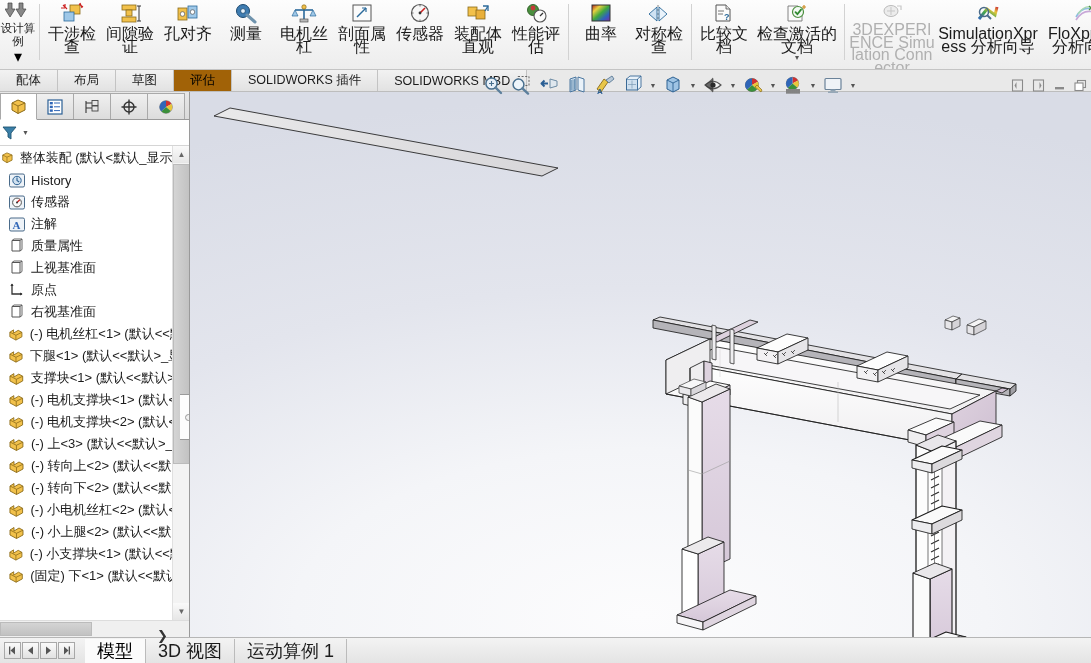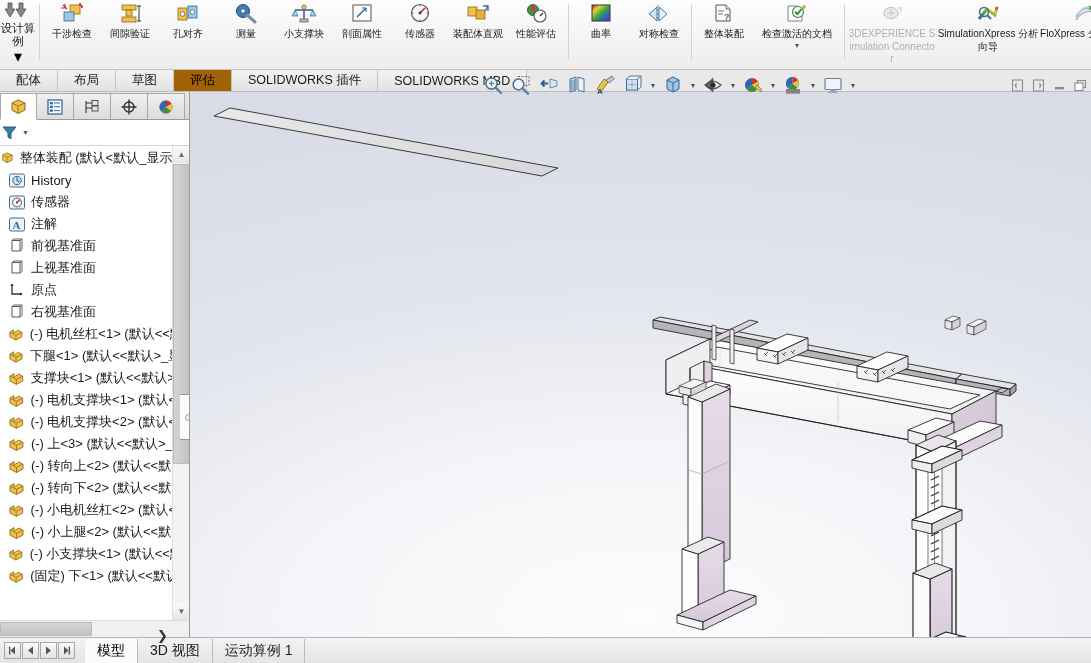--- a/index.html
+++ b/index.html
@@ -23,21 +23,21 @@
   .rb-sep { width: 1px; height: 56px; background: #d2d2d2; margin: 4px 3px 0 3px; flex: 0 0 auto; }
 
   .rb-btn {
     width: 58px; min-width: 46px; height: 70px;
     display: flex; flex-direction: column; align-items: center;
     padding-top: 1px; cursor: default; flex: 0 0 auto;
     position: relative;
   }
   .rb-btn .ico { height: 26px; display: flex; align-items: center; justify-content: center; }
   .rb-btn .lab {
-    font-size: 10px; line-height: 12.5px; color: #1b1b1b; text-align: center;
+    font-size: 16px; line-height: 12.5px; color: #1b1b1b; text-align: center;
     width: 100%; word-break: break-all; margin-top: 1px;
   }
   .rb-btn.wide { width: 88px; }
   .rb-btn.xwide { width: 104px; }
   .rb-btn.disabled .lab { color: #b0b0b0; }
   .rb-btn.disabled { pointer-events: none; }
   .rb-btn .caret {
     font-size: 8px; color: #555; line-height: 8px; margin-top: 1px;
   }
   .rb-first {
@@ -186,21 +186,21 @@
     display: flex; align-items: center;
   }
   .navbtns { display: flex; align-items: center; padding-left: 4px; gap: 1px; }
   .nav-b {
     width: 17px; height: 17px; border: 1px solid #a8a8a8; background: linear-gradient(to bottom,#fafafa,#e2e2e2);
     display: flex; align-items: center; justify-content: center; cursor: default;
     font-size: 8px; color: #444;
   }
   .btab {
     padding: 0 12px; height: 24px; display: flex; align-items: center;
-    font-size: 14px; color: #1b1b1b; border-right: 1px solid #bbb;
+    font-size: 18px; color: #1b1b1b; border-right: 1px solid #bbb;
     cursor: default;
   }
   .btab.active { background: #fbfbfb; font-weight: normal; color:#000; }
   .btab-fill { flex: 1; }
 
   .bc-arrow {
     position: absolute; left: 157px; top: 628px; font-size: 13px; color: #333;
     z-index: 7; cursor: default;
   }
 </style>
@@ -277,21 +277,21 @@
         <div class="ico">
           <svg width="26" height="24" viewBox="0 0 26 24">
             <path d="M13 4 L13 18" stroke="#2b6a9b" stroke-width="1.6"></path>
             <path d="M4 8 L22 8" stroke="#2b6a9b" stroke-width="1.6"></path>
             <circle cx="13" cy="5" r="2.2" fill="#f2c14b" stroke="#8a6a18" stroke-width=".7"></circle>
             <path d="M4 8 L1 14 L7 14 Z" fill="#9fc8e8" stroke="#2b6a9b" stroke-width=".7"></path>
             <path d="M22 8 L19 14 L25 14 Z" fill="#9fc8e8" stroke="#2b6a9b" stroke-width=".7"></path>
             <rect x="9" y="17" width="8" height="3" fill="#b8b8b8" stroke="#555" stroke-width=".7"></rect>
           </svg>
         </div>
-        <div class="lab">小支撑块</div>
+        <div class="lab">电机丝杠</div>
       </div>
 
       <div class="rb-btn">
         <div class="ico">
           <svg width="26" height="24" viewBox="0 0 26 24">
             <rect x="4" y="3" width="18" height="16" fill="#fbfbfb" stroke="#555" stroke-width="1"></rect>
             <path d="M8 15 L17 6" stroke="#2b6a9b" stroke-width="1.4"></path>
             <path d="M17 6 L13 6 M17 6 L17 10" stroke="#2b6a9b" stroke-width="1.2" fill="none"></path>
           </svg>
         </div>
@@ -373,21 +373,21 @@
     <div class="rb-group">
       <div class="rb-btn">
         <div class="ico">
           <svg width="26" height="24" viewBox="0 0 26 24">
             <path d="M5 3 L15 3 L19 7 L19 19 L5 19 Z" fill="#fbfbfb" stroke="#555" stroke-width="1"></path>
             <path d="M15 3 L15 7 L19 7" fill="#e3e3e3" stroke="#555" stroke-width=".8"></path>
             <path d="M7 9 L13 9 M7 12 L12 12" stroke="#777" stroke-width="1"></path>
             <text x="13" y="18" font-size="9" fill="#2b6a9b" font-family="Liberation Sans, sans-serif" font-weight="bold">?</text>
           </svg>
         </div>
-        <div class="lab">整体装配</div>
+        <div class="lab">比较文档</div>
       </div>
 
       <div class="rb-btn wide">
         <div class="ico">
           <svg width="26" height="22" viewBox="0 0 26 22">
             <path d="M4 3 L14 3 L18 7 L18 18 L4 18 Z" fill="#fbfbfb" stroke="#777" stroke-width=".9"></path>
             <circle cx="14" cy="9" r="5.5" fill="#f3f9f3" stroke="#4a8f3e" stroke-width="1.2"></circle>
             <path d="M11.5 9.2 L13.4 11.2 L17 6.6" stroke="#2f8a2f" stroke-width="1.8" fill="none" stroke-linecap="round"></path>
             <path d="M20 2 L20 6 M18 4 L22 4" stroke="#cc8a20" stroke-width="1.2"></path>
           </svg>
@@ -683,21 +683,21 @@
               <text x="4.5" y="13" font-size="11" fill="#2f66b8" font-family="Liberation Serif, serif" font-weight="bold">A</text>
             </svg>
             <span class="tlabel">注解</span>
           </div>
 
           <div class="tnode indent">
             <svg width="18" height="17" viewBox="0 0 18 17">
               <path d="M4 2.5 L12 2.5 L12 13 L4 13 Z" fill="none" stroke="#555" stroke-width="1"></path>
               <path d="M4 2.5 L6 1 L14 1 L12 2.5 M12 13 L14 11.5 L14 1" fill="none" stroke="#555" stroke-width=".9"></path>
             </svg>
-            <span class="tlabel">前视基准面</span>
+            <span class="tlabel">质量属性</span>
           </div>
 
           <div class="tnode indent">
             <svg width="18" height="17" viewBox="0 0 18 17">
               <path d="M4 2.5 L12 2.5 L12 13 L4 13 Z" fill="none" stroke="#555" stroke-width="1"></path>
               <path d="M4 2.5 L6 1 L14 1 L12 2.5 M12 13 L14 11.5 L14 1" fill="none" stroke="#555" stroke-width=".9"></path>
             </svg>
             <span class="tlabel">上视基准面</span>
           </div>
 

